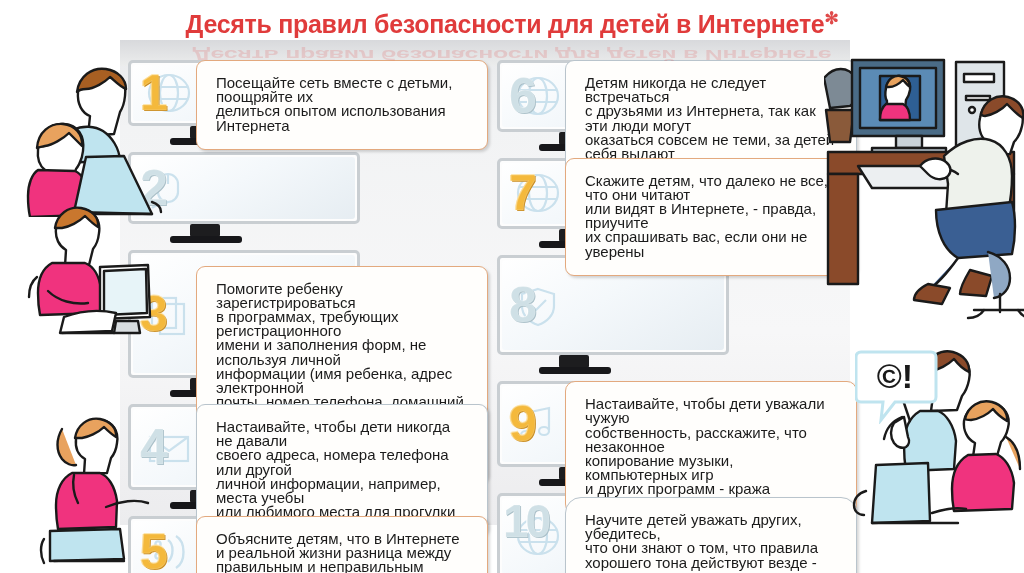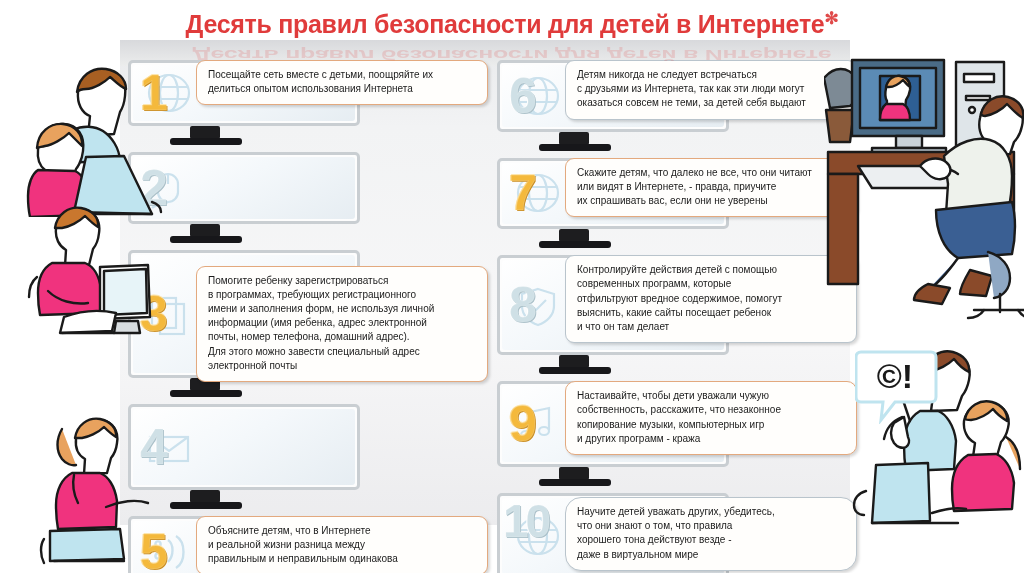--- a/index.html
+++ b/index.html
@@ -111,22 +111,22 @@
     border-radius:9px;
     padding:7px 10px 8px 11px;
     box-shadow:2px 2px 3px rgba(0,0,0,.16);
     z-index:6;
     min-height:34px;
     box-sizing:border-box;
     width:292px;
   }
   .bubble.cool{border-color:#b9c4cc;}
   .bubble p{
-    margin:0;
-    font-size:10px;
+    margin:8px;
+    font-size:15px;
     line-height:14.2px;
     color:#1b1b1b;
     white-space:pre-line;
     font-family:"Liberation Sans", sans-serif;
   }
 
   
   .art{position:absolute;z-index:30;}
   .art svg{display:block;}
 
@@ -214,20 +214,26 @@
         </div>
         <div class="mon-stand" style="top: 85.8px;"></div>
         <div class="mon-base" style="top: 97.8px;"></div>
         <div class="orn" style="left: 14px; top: 20.9px;"><svg width="54" height="44" viewBox="0 0 54 44">
             <g fill="none" stroke="#bcd9e8" stroke-width="2.2">
               <rect x="8" y="12" width="38" height="24"></rect>
               <path d="M8 12l19 14 19-14"></path>
             </g>
           </svg></div>
         <div class="num blue" style="top: 17.9px;">4</div>
+        <div class="bubble cool" style="top: 0px;">
+          <p>Настаивайте, чтобы дети никогда не давали
+своего адреса, номера телефона или другой
+личной информации, например, места учебы
+или любимого места для прогулки</p>
+        </div>
       </div>
       <div class="rule" style="height: 91.6px;">
         <div class="monitor" style="height: 71.6px;">
           <div class="screen"></div>
         </div>
         <div class="orn" style="left: 14px; top: 13.8px;"><svg width="54" height="44" viewBox="0 0 54 44">
             <g fill="none" stroke="#bcd9e8" stroke-width="2.4">
               <circle cx="16" cy="14" r="2.6"></circle>
               <circle cx="16" cy="26" r="2.6"></circle>
               <path d="M26 10c6 4 6 16 0 22"></path>
@@ -290,27 +296,20 @@
         </div>
         <div class="mon-stand" style="top: 100px;"></div>
         <div class="mon-base" style="top: 112px;"></div>
         <div class="orn" style="left: 14px; top: 28px;"><svg width="54" height="44" viewBox="0 0 54 44">
             <g fill="none" stroke="#bcd9e8" stroke-width="2.2">
               <path d="M27 6l16 5v12c0 9-7 16-16 19-9-3-16-10-16-19V11z"></path>
               <path d="M20 22l5 5 10-10"></path>
             </g>
           </svg></div>
         <div class="num blue" style="top: 25px;">8</div>
-        <div class="bubble cool" style="top: 0px;">
-          <p>Контролируйте действия детей с помощью
-современных программ, которые
-отфильтруют вредное содержимое, помогут
-выяснить, какие сайты посещает ребенок
-и что он там делает</p>
-        </div>
       </div>
       <div class="rule" style="height: 105.8px;">
         <div class="monitor" style="height: 85.8px;">
           <div class="screen"></div>
         </div>
         <div class="mon-stand" style="top: 85.8px;"></div>
         <div class="mon-base" style="top: 97.8px;"></div>
         <div class="orn" style="left: 14px; top: 20.9px;"><svg width="54" height="44" viewBox="0 0 54 44">
             <g fill="none" stroke="#bcd9e8" stroke-width="2.2">
               <path d="M20 32V10l18-4v22"></path>

